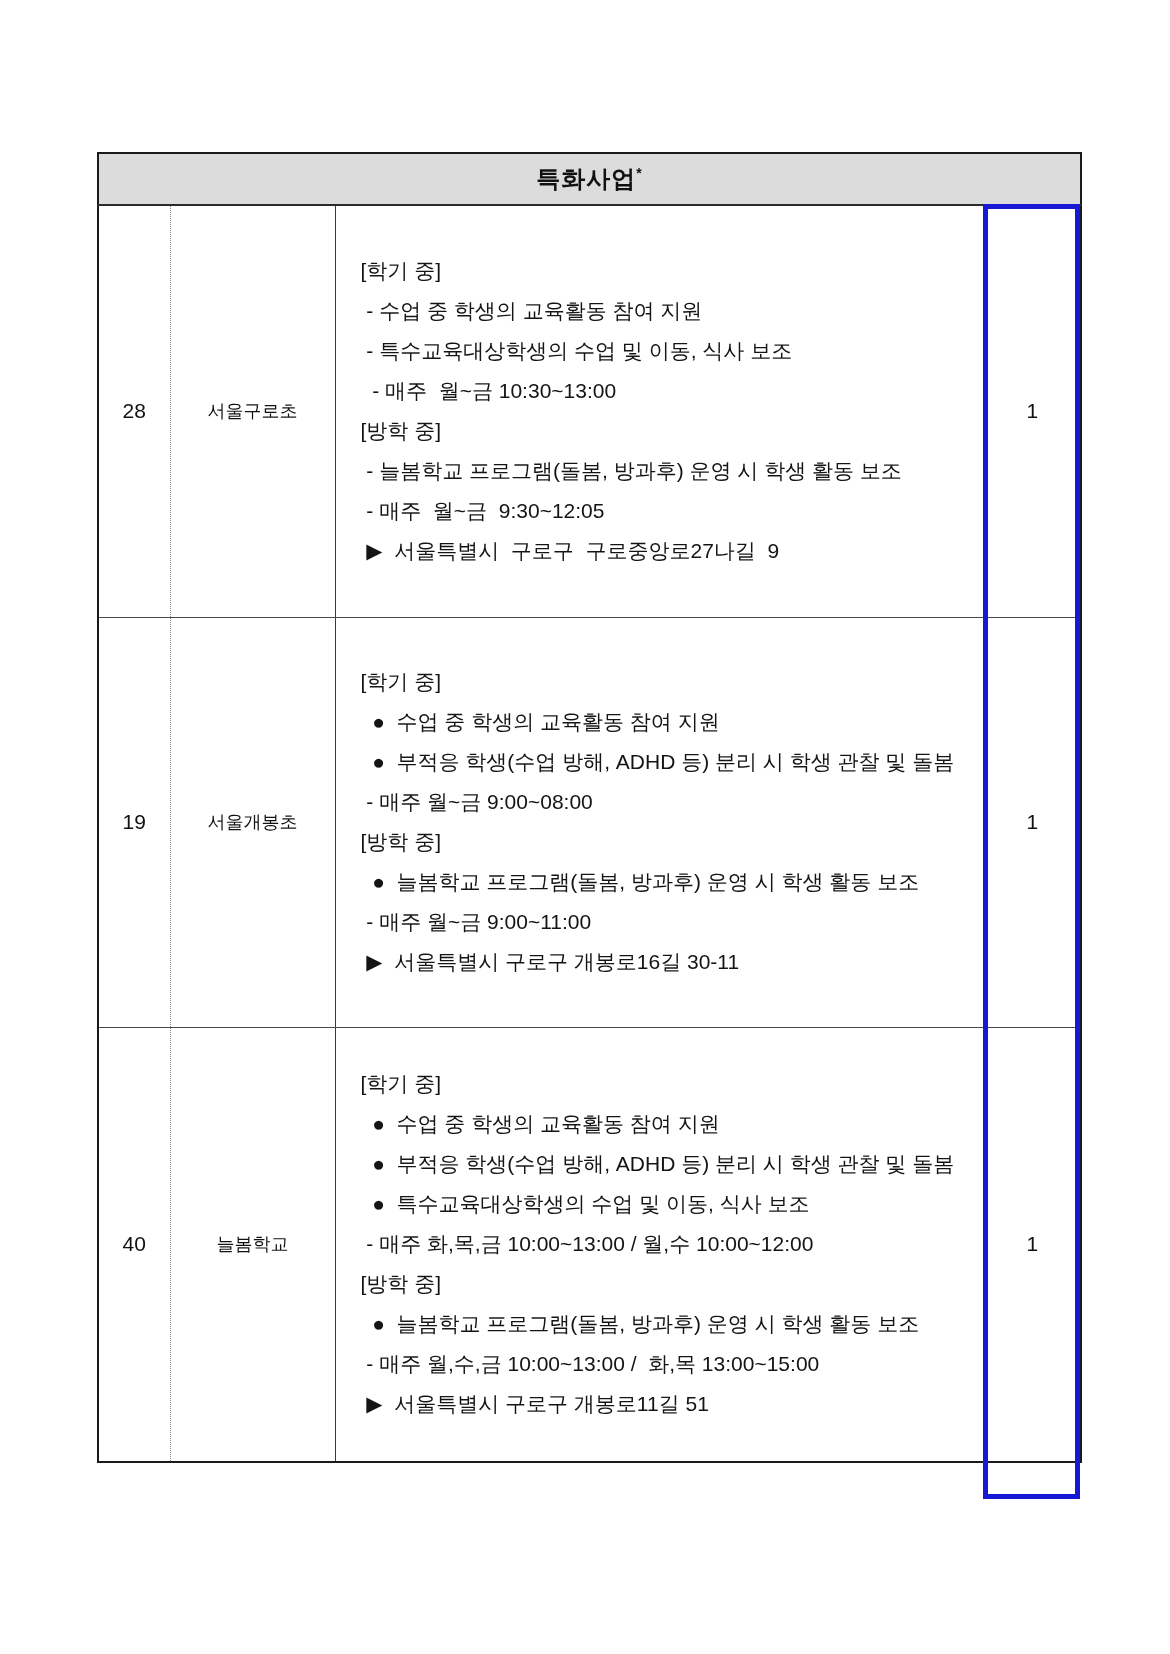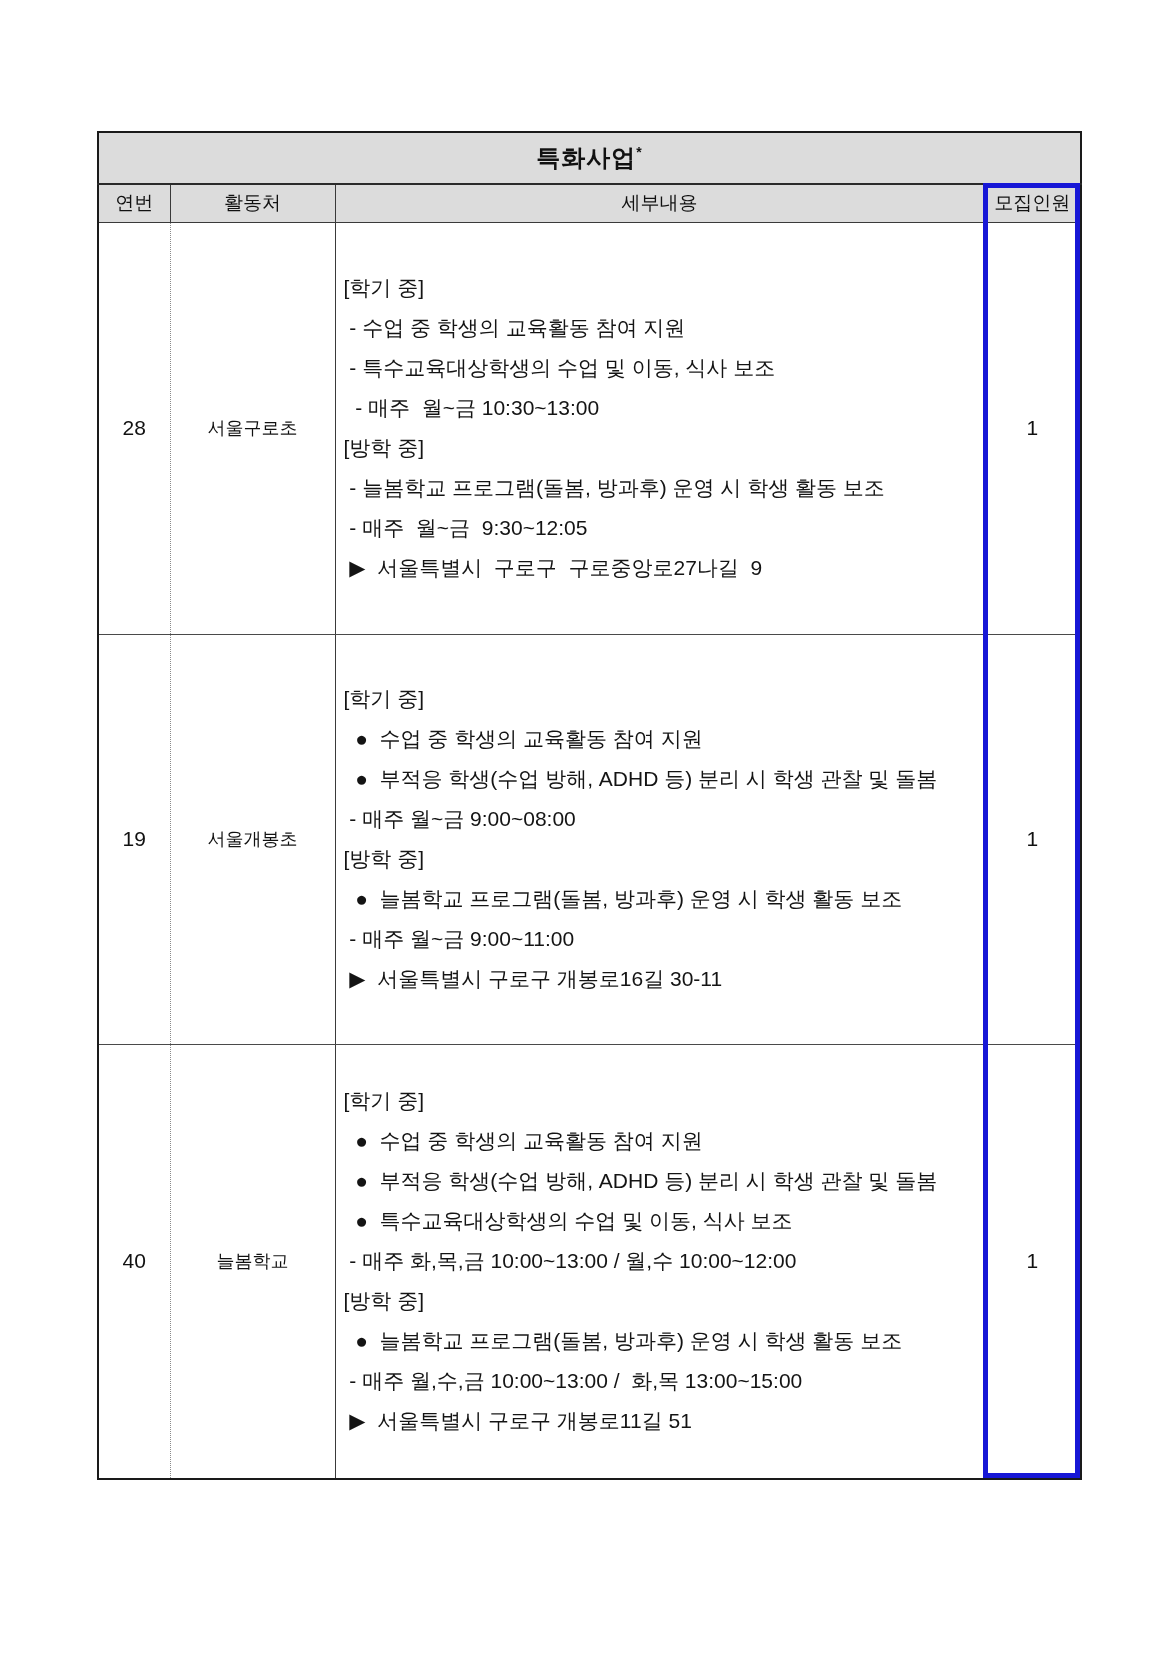--- a/index.html
+++ b/index.html
@@ -5,21 +5,21 @@
   * { margin: 0; padding: 0; box-sizing: border-box; }
   html, body { background: #ffffff; }
   body {
     width: 1170px; height: 1654px;
     position: relative;
     font-family: "Liberation Sans", "DejaVu Sans", sans-serif;
     color: #111;
   }
   .table-wrap {
     position: absolute;
-    left: 97px; top: 131px;
+    left: 97px; top: 152px;
     width: 983px; height: 1347px;
   }
   table.program-table {
     border-collapse: collapse;
     table-layout: fixed;
     width: 983px;
     background: #ffffff;
   }
   table.program-table td, table.program-table th {
     vertical-align: middle;
@@ -69,21 +69,21 @@
     font-size: 21px;
     border-right: 1px dotted #8a8a8a;
   }
   td.cell-place {
     text-align: center;
     font-size: 18px;
     border-right: 1px solid #3a3a3a;
   }
   td.cell-detail {
     border-right: 1px solid #3a3a3a;
-    padding: 10px 4px 10px 8px;
+    padding: 10px 4px 10px 25px;
     margin-top: 8px;
   }
   td.cell-detail .detail-stack {
     display: flex;
     flex-direction: column;
     justify-content: center;
     height: 100%;
   }
   .dline {
     font-size: 21px;
@@ -112,26 +112,20 @@
   <table class="program-table">
     <colgroup>
       <col style="width:72px">
       <col style="width:165px">
       <col style="width:649px">
       <col style="width:97px">
     </colgroup>
     <thead>
       <tr class="title-row">
         <th colspan="4"><span>특화사업</span><sup>*</sup></th>
-      </tr>
-      <tr class="head-row">
-        <th class="col-no">연번</th>
-        <th class="col-place">활동처</th>
-        <th class="col-detail">세부내용</th>
-        <th class="col-count">모집인원</th>
       </tr>
     </thead>
     <tbody>
   <tr>
     <td class="cell-no">28</td>
     <td class="cell-place">서울구로초</td>
     <td class="cell-detail">
       <div class="detail-stack">
               <div class="dline">[학기 중]</div>
               <div class="dline"> - 수업 중 학생의 교육활동 참여 지원</div>

